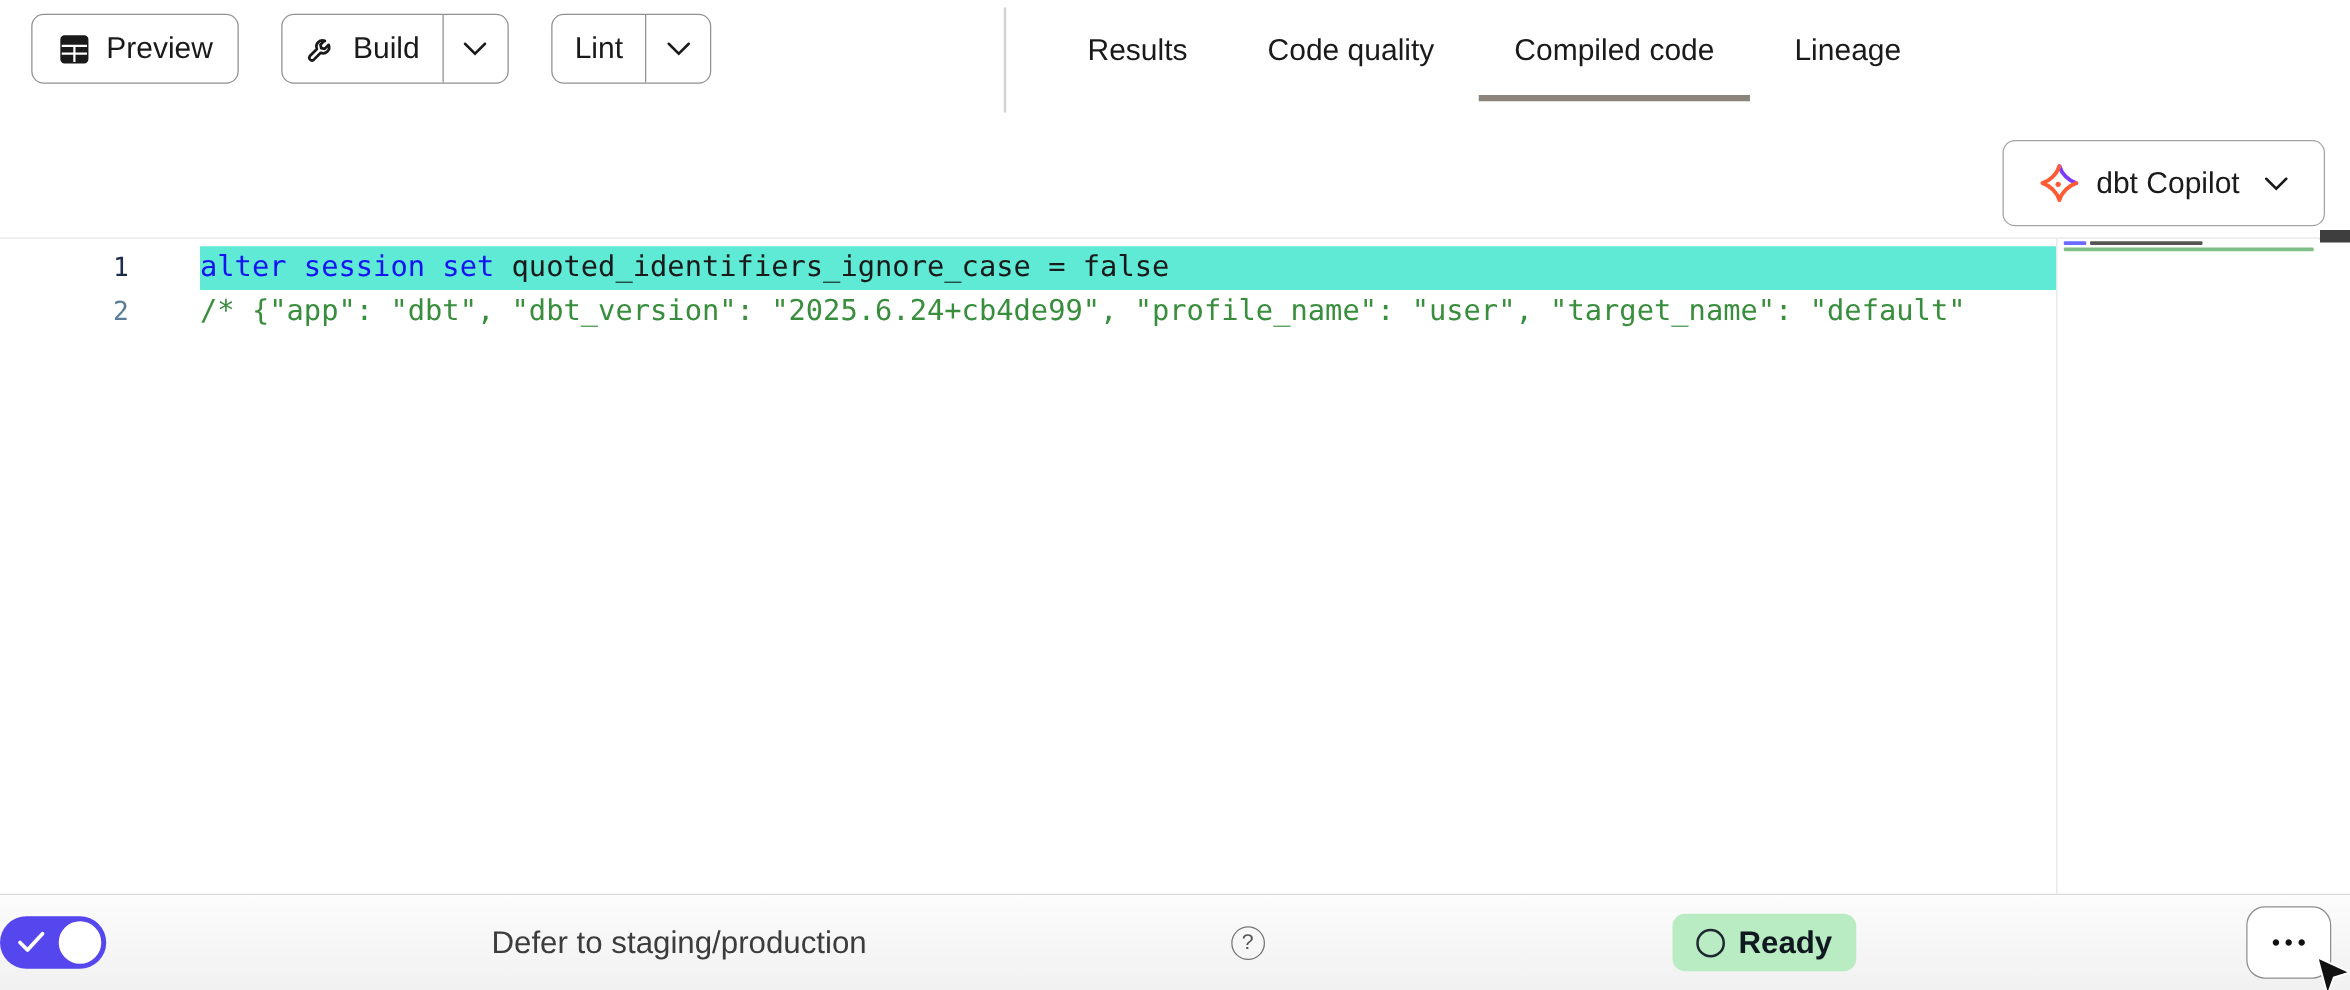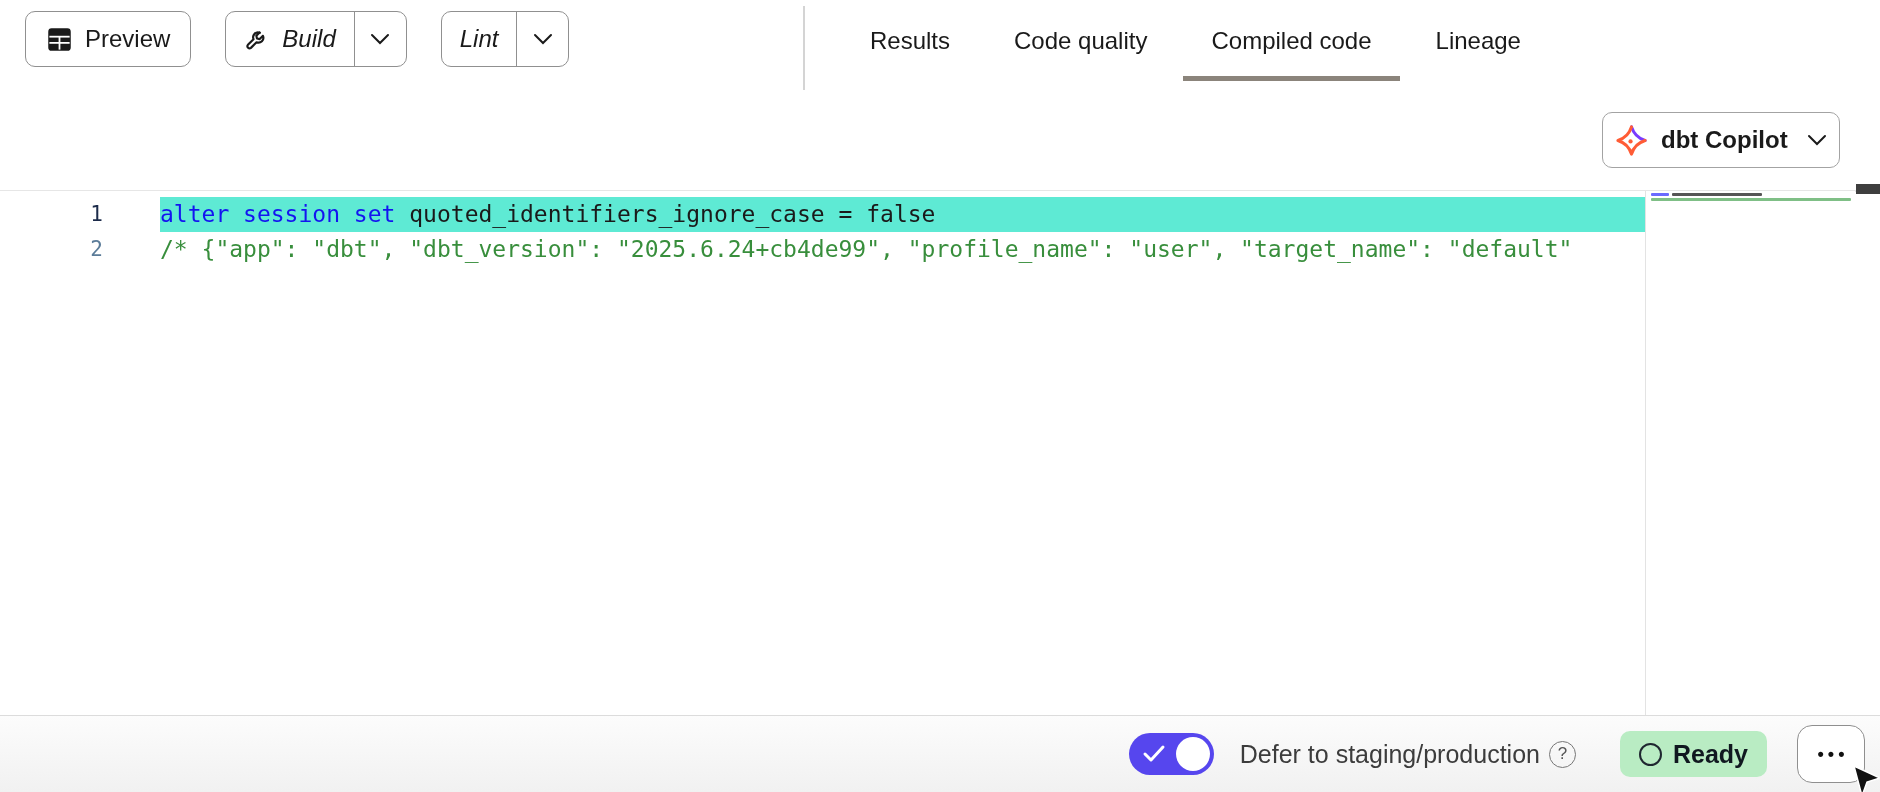--- a/index.html
+++ b/index.html
@@ -10,43 +10,43 @@
   }
 
   
   .toolbar { position:absolute; top:11px; left:25px; display:flex; gap:34px; }
   .btn {
     height:56px; background:#fff; border:1.5px solid #909090; border-radius:10px;
     display:flex; align-items:center; gap:12px; padding:0 20px;
     font-size:24px; font-weight:500; color:#1a1a1a; cursor:pointer;
   }
   .split { padding:0; gap:0; }
-  .split .main { display:flex; align-items:center; gap:12px; padding:0 18px; height:100%;font-style:italic; }
+  .split .main { display:flex; align-items:center; gap:12px; padding:0 18px; height:100%; }
   .split .caret {
     display:flex; align-items:center; justify-content:center;
     width:52px; height:100%; border-left:1.5px solid #909090;
   }
   .vdivider { position:absolute; left:803px; top:6px; width:1.5px; height:84px; background:#d4d4d4; }
 
   
   .tabs { position:absolute; left:842px; top:0; height:81px; display:flex; gap:8px; }
   .tab {
     display:flex; align-items:center; padding:0 28px; font-size:24px;
     color:#1a1a1a; position:relative; cursor:pointer; white-space:nowrap;
   }
   .tab.active::after {
     content:""; position:absolute; left:0; right:0; bottom:0; height:5px; background:#8b847b;
   }
 
   
   .copilot {
-    position:absolute; left:1602px; top:112px; height:56px;
+    position:absolute; left:1602px; top:112px; height:69px;
     background:#fff; border:1.5px solid #a3a3a3; border-radius:10px;
-    display:flex; align-items:center; gap:13px; padding:0 12px;
-    font-size:24px; font-weight:700; cursor:pointer;
+    display:flex; align-items:center; gap:13px; padding:0 28px;
+    font-size:24px; font-weight:400; cursor:pointer;
   }
 
   
   .editor-border { position:absolute; top:190px; left:0; width:1880px; height:1.5px; background:#e6e6e6; }
   .editor { position:absolute; top:191px; left:0; right:235px; bottom:77px; background:#fff; padding-top:6px;
             font-family:"DejaVu Sans Mono", monospace; }
   .cm-row { display:flex; height:35px; line-height:35px; white-space:pre; }
   .cm-gutter {
     flex:0 0 160px; text-align:right; padding-right:57px;
     font-size:21px; color:#5b7c99; user-select:none;
@@ -62,21 +62,21 @@
   .minimap { position:absolute; top:191px; right:25px; width:210px; bottom:77px;
              background:#fff; border-left:1px solid #e3e3e3; }
   .mini-line { position:absolute; height:3px; border-radius:1px; }
   .scrollstrip { position:absolute; top:191px; right:0; width:24px; bottom:77px; background:#fff; }
   .scrollthumb { position:absolute; top:-7px; right:0; width:24px; height:10px; background:#3e3e3e; }
 
   
   .footer {
     position:absolute; left:0; right:0; bottom:0; height:77px;
     background:linear-gradient(#fcfcfc,#f1f1f1); border-top:1px solid #dcdcdc;
-    display:flex; align-items:center; justify-content:flex-end; gap:0; padding-right:15px;
+    display:flex; align-items:center; justify-content:space-between; gap:0; padding-right:15px;
   }
   .toggle {
     width:85px; height:42px; border-radius:21px; background:#5646ee; position:relative;
     cursor:pointer; flex:0 0 auto;
   }
   .toggle .knob { position:absolute; top:4px; right:4px; width:34px; height:34px; border-radius:50%; background:#fff; }
   .toggle svg { position:absolute; left:13px; top:11px; }
   .defer-label { font-size:25px; color:#3c3c3c; margin-left:26px; white-space:nowrap; }
   .help {
     width:27px; height:27px; border-radius:50%; border:1.5px solid #767676; color:#555;

